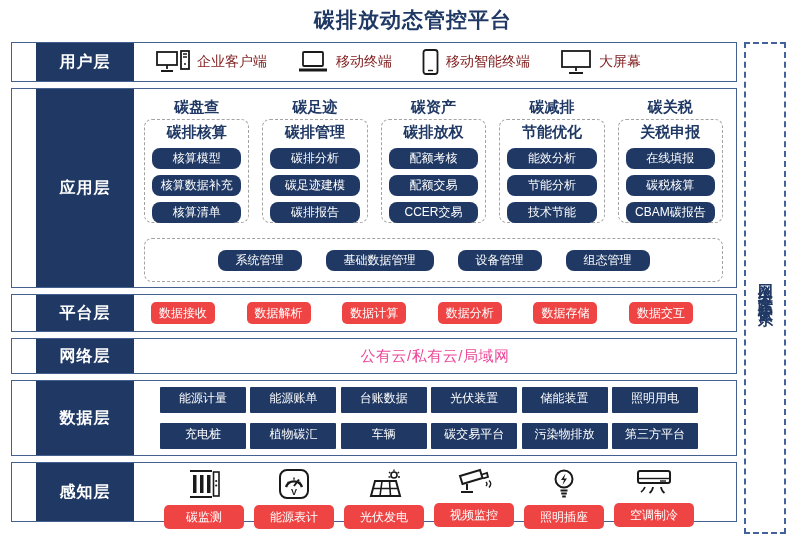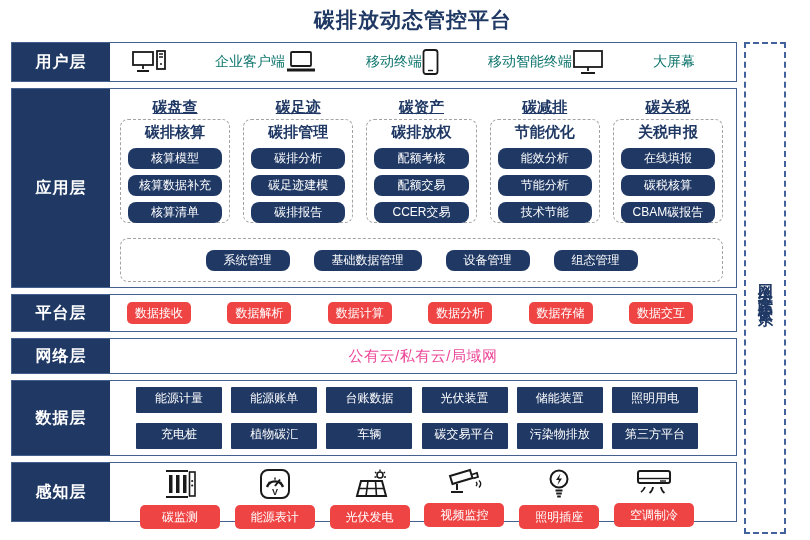--- a/index.html
+++ b/index.html
@@ -14,35 +14,35 @@
   .row { display:flex; border:1.5px solid #44608F; background:#fff; margin-bottom:6px; }
   .row-user { height:40px; }
   .row-app { height:200px; }
   .row-platform { height:38px; }
   .row-network { height:36px; }
   .row-data { height:76px; }
   .row-perception { height:60px; margin-bottom:0; }
 
   .layer-label { flex:none; width:98px; background:#1F3864; color:#fff; font-weight:bold;
                  font-size:16px; display:flex; align-items:center; justify-content:center;
-                 letter-spacing:1px; }
+                 letter-spacing:1px;margin-left:24px; }
   .layer-content { flex:1; position:relative; min-width:0; }
 
   
   .user-items { height:100%; display:flex; align-items:center; justify-content:space-between;
                 padding:0 95px 0 22px; }
   .user-item { display:flex; align-items:center; gap:7px; }
-  .user-item .lbl { font-size:14px; color:#0f766e; white-space:nowrap;margin-left:42px; }
+  .user-item .lbl { font-size:14px; color:#7f1d1d; white-space:nowrap; }
   .glyph { color:#1a1a1a; display:block; }
 
   
   .app-cols { display:flex; gap:13px; padding:7px 13px 0 10px; }
   .app-col { flex:1; min-width:0; display:flex; flex-direction:column; }
   .col-header { text-align:center; font-size:15px; font-weight:bold; color:#1F3864;
-                height:23px; line-height:21px; white-space:nowrap;text-decoration:underline; }
+                height:23px; line-height:21px; white-space:nowrap; }
   .col-box { border:1.5px dashed #A3A3A3; border-radius:8px; height:104px;
              padding:3px 7px 8px; display:flex; flex-direction:column; align-items:center;
              gap:6px; }
   .box-title { font-size:15px; font-weight:bold; color:#1F3864; white-space:nowrap; }
   .pill { background:#1F3864; color:#fff; font-size:12px; line-height:21px; height:21px;
           border-radius:8px; text-align:center; white-space:nowrap; padding:0 6px; }
   .col-box .pill { width:100%; }
   .admin-box { margin:15px 13px 0 10px; border:1.5px dashed #A3A3A3; border-radius:8px;
                height:44px; display:flex; align-items:center; justify-content:center; gap:24px; }
   .admin-box .pill { padding:0 18px; }

